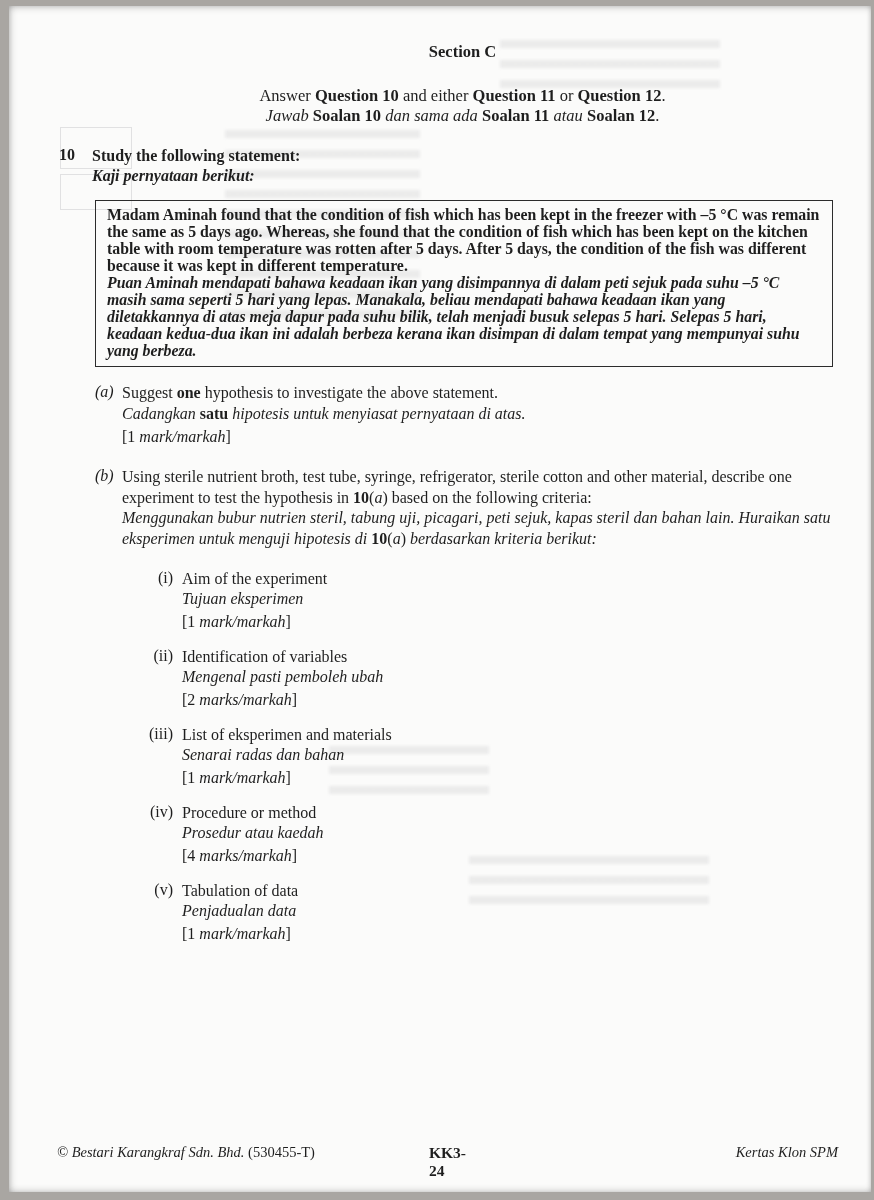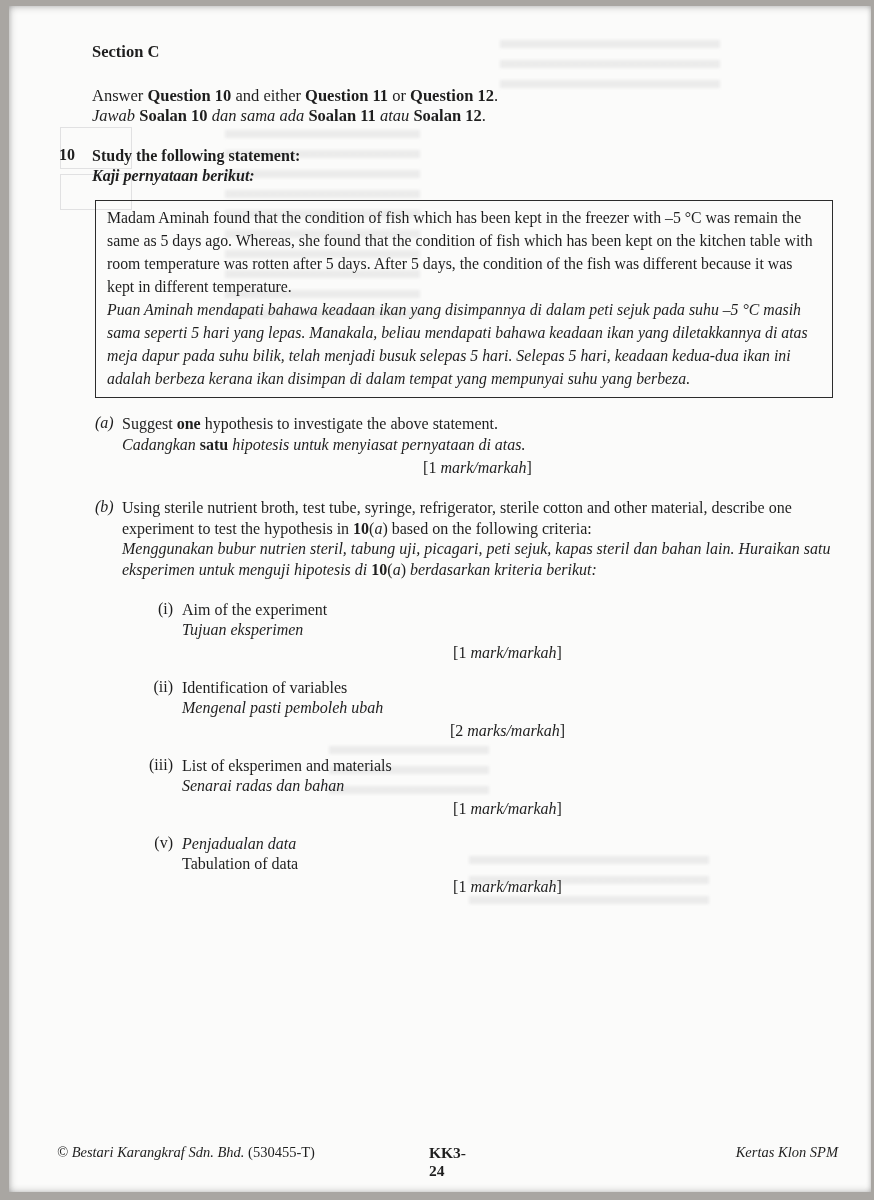--- a/index.html
+++ b/index.html
@@ -24,48 +24,49 @@
     position:absolute;
     left:83px;right:38px;top:0;
     font-size:16px;
   }
   .it{font-style:italic;}
   .bd{font-weight:bold;}
   .seg-r{font-style:normal;font-weight:normal;}
   .seg-b{font-weight:bold;}
   .seg-i{font-style:italic;}
 
-  .header{text-align:left;margin-top:35px;font-size:16.5px;}
+  .header{text-align:center;margin-top:35px;font-size:16.5px;}
   .header .line{line-height:21px;}
   .marks-group{margin-top:10px;}
   .marks-group .line{line-height:22px;}
   .instr-group{margin-top:24px;}
   .instr-group .line{line-height:20px;}
 
   .q-block{margin-top:20px;position:relative;}
   .qnum{position:absolute;left:-33px;top:0;font-weight:bold;}
   .q-intro .line{line-height:20px;font-weight:bold;}
 
   .statement-box{
     margin-top:14px;
     margin-left:3px;
     border:1.4px solid #2c2c2c;
     padding:5px 11px 7px 11px;
-    line-height:23px;
+    line-height:17px;
     font-size:15.8px;
+    font-weight:bold;
   }
 
   .part{display:flex;margin-left:3px;}
   .part-a{margin-top:16px;}
   .part-b{margin-top:20px;}
   .part-label{width:27px;flex:none;font-style:italic;}
   .part-body{flex:1;}
   .part-body .line{line-height:20.5px;}
 
-  .marks-line{text-align:center;margin-top:3px;line-height:20px;}
+  .marks-line{text-align:left;margin-top:3px;line-height:20px;}
 
   .subitems{margin-top:20px;}
   .subitem{display:flex;margin-left:18px;margin-bottom:15px;}
   .sub-label{width:33px;flex:none;text-align:right;margin-right:9px;}
   .sub-body{flex:1;}
   .sub-body .line{line-height:20px;}
 
   .footer{
     position:absolute;
     left:48px;right:33px;bottom:12px;
@@ -160,26 +161,34 @@
 
             <div class="subitem">
               <span class="sub-label">(iii)</span>
               <div class="sub-body">
                 <div class="line">List of eksperimen and materials</div>
                 <div class="line it">Senarai radas dan bahan</div>
                 <div class="marks-line"><span class="seg-r">[1 </span><span class="seg-i">mark/markah</span><span class="seg-r">]</span></div>
               </div>
             </div>
 
+            <div class="subitem">
+              <span class="sub-label">(iv)</span>
+              <div class="sub-body">
+                <div class="line">Procedure or method</div>
+                <div class="line it">Prosedur atau kaedah</div>
+                <div class="marks-line"><span class="seg-r">[4 </span><span class="seg-i">marks/markah</span><span class="seg-r">]</span></div>
+              </div>
+            </div>
 
             <div class="subitem">
               <span class="sub-label">(v)</span>
               <div class="sub-body">
+                <div class="line">Tabulation of data</div>
                 <div class="line it">Penjadualan data</div>
-                <div class="line">Tabulation of data</div>
                 <div class="marks-line"><span class="seg-r">[1 </span><span class="seg-i">mark/markah</span><span class="seg-r">]</span></div>
               </div>
             </div>
 
           </div>
         </div>
       </div>
     </div>
   </div>
 

